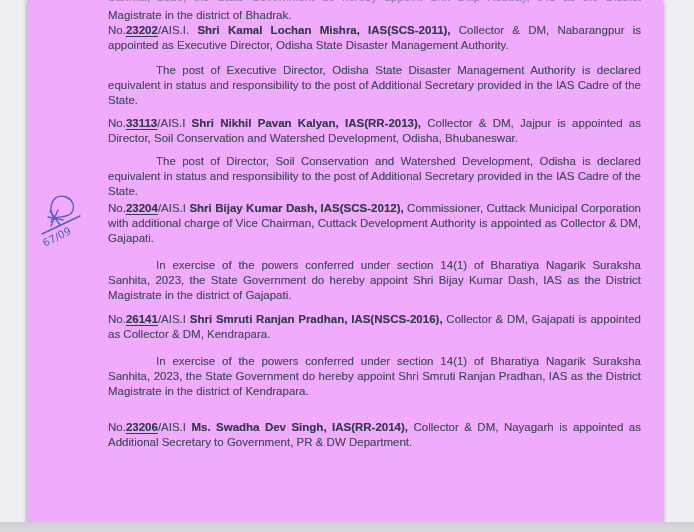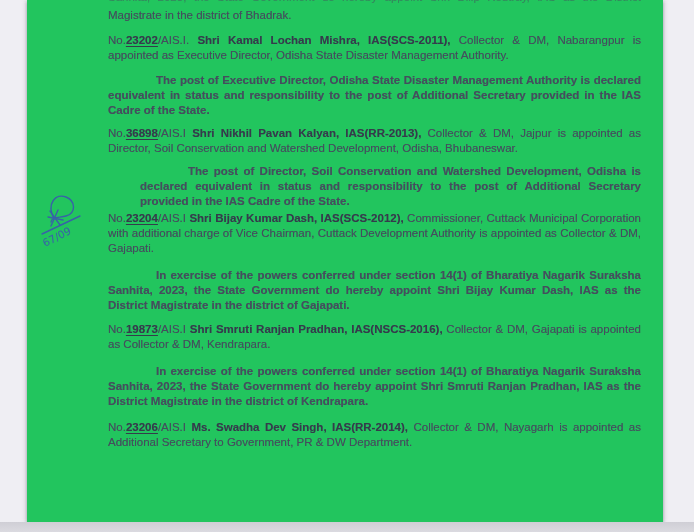--- a/index.html
+++ b/index.html
@@ -6,80 +6,80 @@
   body {
     width: 694px; height: 532px;
     position: relative;
     overflow: hidden;
     background: #efeef3;
     font-family: "Liberation Sans", "DejaVu Sans", sans-serif;
   }
   .page {
     position: absolute;
     left: 27px; top: 0; width: 636px; height: 522px;
-    background: #22c55e;
+    background: #f0abfc;
     box-shadow: 0 2px 3px rgba(110,108,122,.55), 2px 0 4px rgba(140,138,150,.18), -2px 0 4px rgba(140,138,150,.18);
   }
   .desk-band {
     position: absolute;
     left: 0; right: 0; top: 522px; bottom: 0;
     background: linear-gradient(#cfced5, #dbdae0);
   }
   .content {
     position: absolute;
     left: 81px; right: 22px; top: 0;
     color: #454e5e;
     font-size: 11.5px;
     line-height: 15px;
     text-shadow: 0 0 0.6px rgba(69,78,94,.55);
   }
   .para { margin: 0; text-align: justify; }
-  .para.indent { text-indent: 48px; font-weight: bold; }
+  .para.indent { text-indent: 48px; }
   .para.clipped {
     height: 5px; overflow: hidden;
     opacity: .5;
     text-align-last: justify;
   }
   .para.clipped span { position: relative; top: -10px; }
   .b { font-weight: 700; color: #343c4b; }
   .u { text-decoration: underline; text-underline-offset: 2px; }
 
   
   [data-para="bhadrak-line"]   { margin-top: 3px; }
-  [data-para="order-23202"]    { margin-top: 10px; }
+  [data-para="order-23202"]    { }
   [data-para="equiv-23202"]    { margin-top: 10px; }
   [data-para="order-23203"]    { margin-top: 8px; }
-  [data-para="equiv-23203"]    { margin-top: 8px; margin-left: 32px; }
+  [data-para="equiv-23203"]    { margin-top: 8px; }
   [data-para="order-23204"]    { margin-top: 2px; }
   [data-para="appoint-23204"]  { margin-top: 12px; }
   [data-para="order-23205"]    { margin-top: 9px; }
   [data-para="appoint-23205"]  { margin-top: 12px; }
-  [data-para="order-23206"]    { margin-top: 11px; }
+  [data-para="order-23206"]    { margin-top: 21px; }
 
   .signature {
     position: absolute;
     left: 36px; top: 189px;
     width: 56px; height: 66px;
     pointer-events: none;
   }
 </style>
 </head>
 <body>
 
 <div class="page">
   <div class="content">
       <p class="para clipped" data-para="clipped-top-line"><span>Sanhita, 2023, the State Government do hereby appoint Shri Dilip Routray, IAS as the District</span></p>
       <p class="para plain" data-para="bhadrak-line"><span>Magistrate in the district of Bhadrak.</span></p>
       <p class="para plain" data-para="order-23202"><span>No.</span><span class="b u">23202</span><span>/AIS.I. </span><span class="b">Shri Kamal Lochan Mishra, IAS(SCS-2011),</span><span> Collector &amp; DM, Nabarangpur is appointed as Executive Director, Odisha State Disaster Management Authority.</span></p>
       <p class="para indent" data-para="equiv-23202"><span>The post of Executive Director, Odisha State Disaster Management Authority is declared equivalent in status and responsibility to the post of Additional Secretary provided in the IAS Cadre of the State.</span></p>
-      <p class="para plain" data-para="order-23203"><span>No.</span><span class="b u">36898</span><span>/AIS.I </span><span class="b">Shri Nikhil Pavan Kalyan, IAS(RR-2013),</span><span> Collector &amp; DM, Jajpur is appointed as Director, Soil Conservation and Watershed Development, Odisha, Bhubaneswar.</span></p>
+      <p class="para plain" data-para="order-23203"><span>No.</span><span class="b u">33113</span><span>/AIS.I </span><span class="b">Shri Nikhil Pavan Kalyan, IAS(RR-2013),</span><span> Collector &amp; DM, Jajpur is appointed as Director, Soil Conservation and Watershed Development, Odisha, Bhubaneswar.</span></p>
       <p class="para indent" data-para="equiv-23203"><span>The post of Director, Soil Conservation and Watershed Development, Odisha is declared equivalent in status and responsibility to the post of Additional Secretary provided in the IAS Cadre of the State.</span></p>
       <p class="para plain" data-para="order-23204"><span>No.</span><span class="b u">23204</span><span>/AIS.I </span><span class="b">Shri Bijay Kumar Dash, IAS(SCS-2012),</span><span> Commissioner, Cuttack Municipal Corporation with additional charge of Vice Chairman, Cuttack Development Authority is appointed as Collector &amp; DM, Gajapati.</span></p>
       <p class="para indent" data-para="appoint-23204"><span>In exercise of the powers conferred under section 14(1) of Bharatiya Nagarik Suraksha Sanhita, 2023, the State Government do hereby appoint Shri Bijay Kumar Dash, IAS as the District Magistrate in the district of Gajapati.</span></p>
-      <p class="para plain" data-para="order-23205"><span>No.</span><span class="b u">19873</span><span>/AIS.I </span><span class="b">Shri Smruti Ranjan Pradhan, IAS(NSCS-2016),</span><span> Collector &amp; DM, Gajapati is appointed as Collector &amp; DM, Kendrapara.</span></p>
+      <p class="para plain" data-para="order-23205"><span>No.</span><span class="b u">26141</span><span>/AIS.I </span><span class="b">Shri Smruti Ranjan Pradhan, IAS(NSCS-2016),</span><span> Collector &amp; DM, Gajapati is appointed as Collector &amp; DM, Kendrapara.</span></p>
       <p class="para indent" data-para="appoint-23205"><span>In exercise of the powers conferred under section 14(1) of Bharatiya Nagarik Suraksha Sanhita, 2023, the State Government do hereby appoint Shri Smruti Ranjan Pradhan, IAS as the District Magistrate in the district of Kendrapara.</span></p>
       <p class="para plain" data-para="order-23206"><span>No.</span><span class="b u">23206</span><span>/AIS.I </span><span class="b">Ms. Swadha Dev Singh, IAS(RR-2014),</span><span> Collector &amp; DM, Nayagarh is appointed as Additional Secretary to Government, PR &amp; DW Department.</span></p>
     </div>
 </div>
 
 <div class="desk-band"></div>
 
 <svg class="signature" viewBox="0 0 56 66" xmlns="http://www.w3.org/2000/svg">
   <g stroke="#3c52b4" stroke-width="1.4" fill="none" stroke-linecap="round" opacity="0.85">
     <path d="M18 30 C 10 14, 20 4, 30 8 C 40 12, 40 24, 30 27 C 24 29, 16 27, 15 33"></path>

